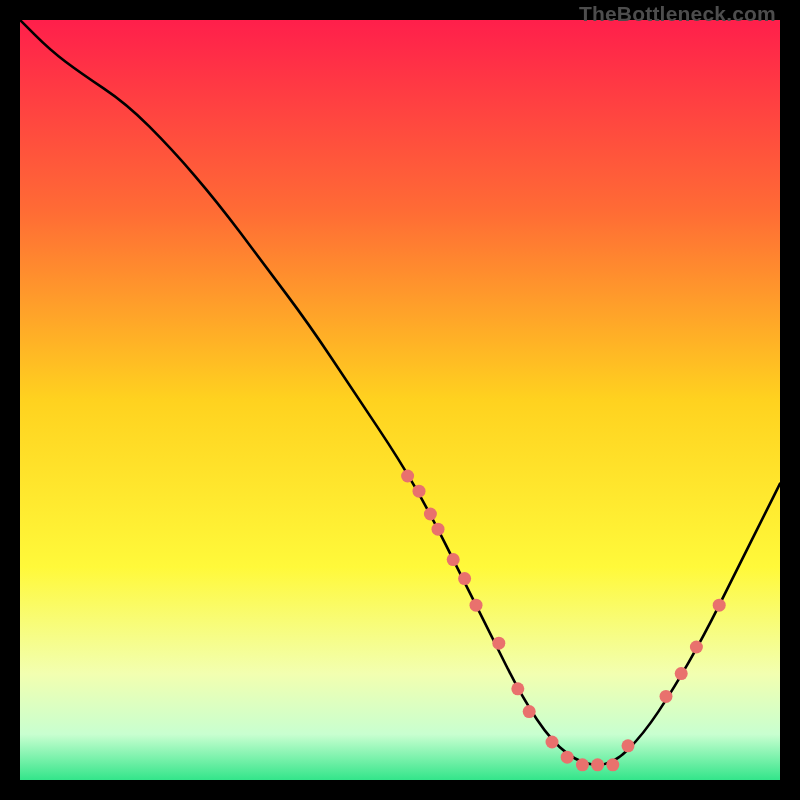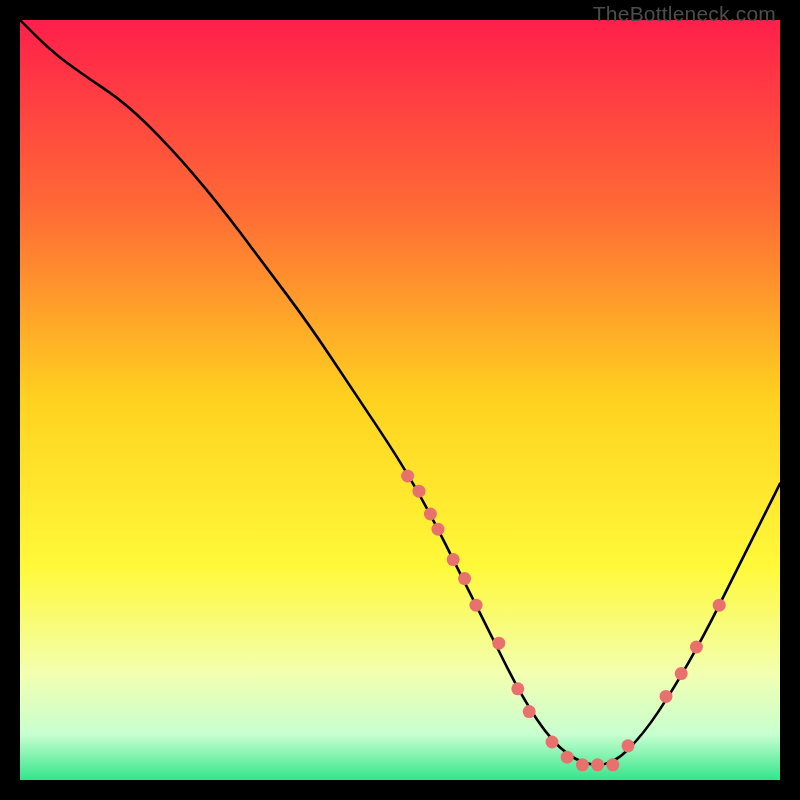--- a/index.html
+++ b/index.html
@@ -25,21 +25,21 @@
     top: 0;
     width: 760px;
     height: 760px;
   }
   .watermark {
     position: absolute;
     top: 2px;
     right: 24px;
     color: #4d4d4d;
     font-size: 21px;
-    font-weight: 400;
+    font-weight: 700;
     letter-spacing: 0.2px;
     user-select: none;
   }
   svg { display: block; }
 </style>
 </head>
 <body>
 
 <div class="frame">
   <svg class="plot-area" viewBox="0 0 760 760" preserveAspectRatio="none">

